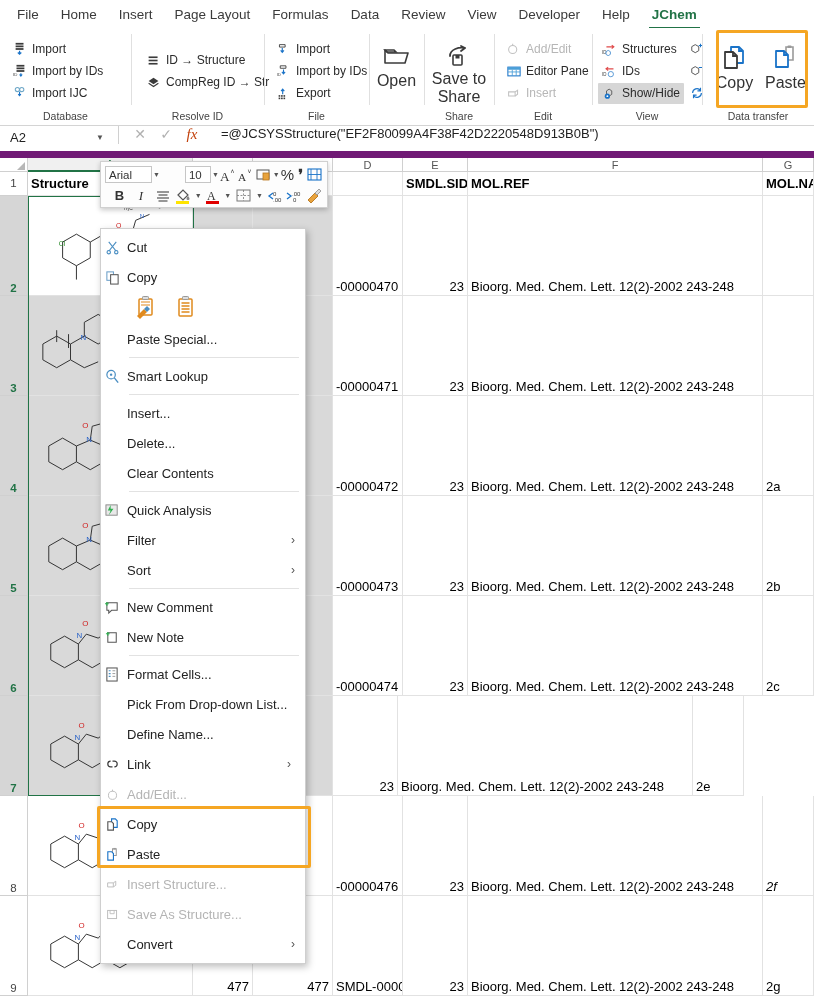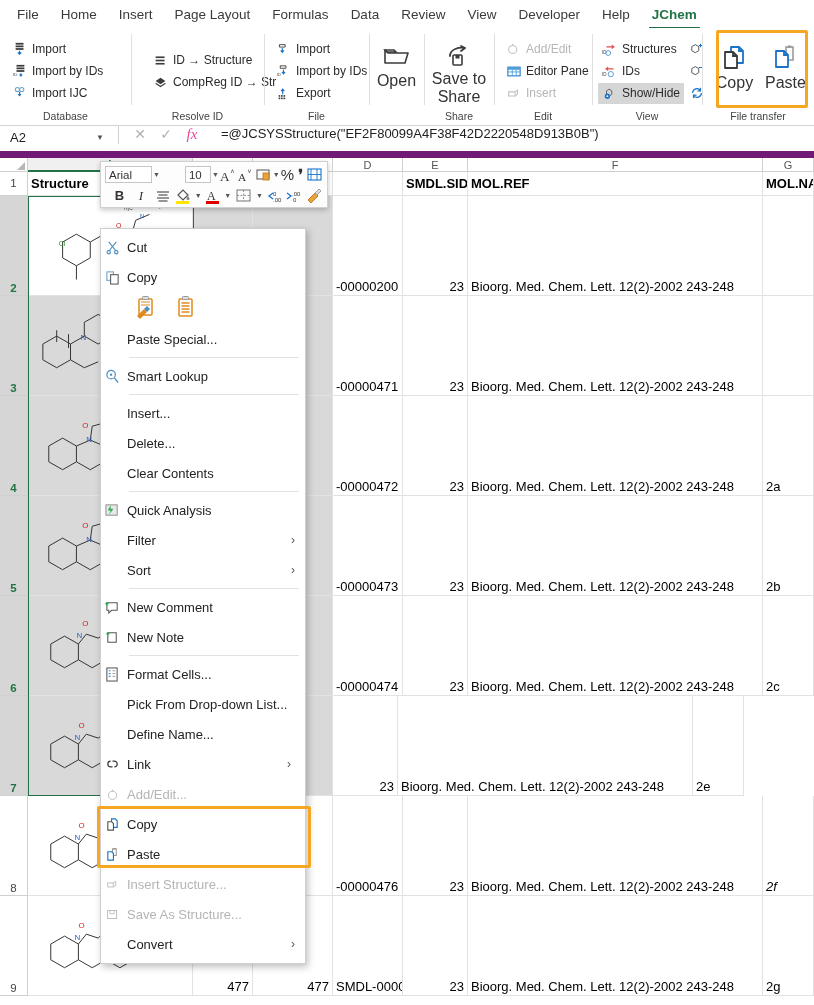--- a/index.html
+++ b/index.html
@@ -105,21 +105,21 @@
   }
   .namebox {
     width: 106px; height: 22px;
     display:flex; align-items:center; justify-content:space-between;
     padding: 0 6px; margin-left:4px;
     font-size: 13px; color:#222;
   }
   .namebox .caret { font-size:8px; color:#555; }
   .fb-sep { width:1px; height:18px; background:#d0d0d0; margin: 0 8px; }
   .fb-btn { width: 26px; text-align:center; color:#b0b0b0; font-size:14px; }
-  .fb-btn.fx { color:#ec4899; font-style:italic; font-family:"Liberation Serif",serif; font-size:15px; }
+  .fb-btn.fx { color:#c2410c; font-style:italic; font-family:"Liberation Serif",serif; font-size:15px; }
   .formula-input {
     flex:1; margin-left:12px; padding-left:4px;
     font-size: 13px; color:#222; white-space:nowrap; overflow:hidden;
   }
 
   
   .grid-wrap { position:relative; width:814px; height: 845px; overflow:hidden; background:#fff; }
 
   .colhdr-row { display:flex; height:14px; background:#fff; }
   .corner-cell {
@@ -269,21 +269,21 @@
               </svg>
           </span>
           <span>Import IJC</span>
         </div>
       </div>
     </div>
     <div class="rgroup-title">Database</div>
   </div>
 
   <div class="rgroup" style="width:133px;">
-    <div class="rgroup-body" style="padding-left:18px;">
+    <div class="rgroup-body" style="padding-left:11px;">
       <div class="vstack">
         <div class="smallitem">
           <span class="ico">
             <svg width="13" height="13" viewBox="0 0 16 16">
                 <rect x="2" y="3" width="11" height="2" fill="#3b3b3b"></rect>
                 <rect x="2" y="7" width="11" height="2" fill="#3b3b3b"></rect>
                 <rect x="2" y="11" width="11" height="2" fill="#3b3b3b"></rect>
               </svg>
           </span>
           <span>ID → Structure</span>
@@ -488,21 +488,21 @@
           <svg width="30" height="28" viewBox="0 0 30 28">
               <path d="M15 3 h7 v13 h-7z" fill="#fff" stroke="#9a9a9a" stroke-width="1.6"></path>
               <rect x="16.5" y="1.5" width="4" height="2.5" rx="0.8" fill="#9a9a9a"></rect>
               <path d="M5 7 h8 l4 4 v12 h-12z" fill="#fff" stroke="#1a73c8" stroke-width="1.8" stroke-linejoin="round"></path>
               <path d="M13 7 v4 h4" fill="none" stroke="#1a73c8" stroke-width="1.8"></path>
             </svg>
         </span>
         <span>Paste</span>
       </div>
     </div>
-    <div class="rgroup-title">File transfer</div>
+    <div class="rgroup-title">Data transfer</div>
   </div>
 
   <div class="hl-box" style="left:716px; top:2px; width:92px; height:78px;"></div>
 </div>
 
 <div class="formula-row">
   <div class="namebox">
     <span>A2</span>
     <span class="caret">▼</span>
   </div>
@@ -559,21 +559,21 @@
         <text x="74" y="42" font-size="7" fill="#2a63c8" font-family="sans-serif">N</text>
         <text x="86" y="30" font-size="7" fill="#d02020" font-family="sans-serif">O</text>
         <text x="110" y="20" font-size="6" fill="#2a63c8" font-family="sans-serif">N</text>
         <text x="122" y="10" font-size="5" fill="#444" font-family="sans-serif">CH₃</text>
         <text x="94" y="12" font-size="5" fill="#444" font-family="sans-serif">H₃C</text>
         <text x="112" y="70" font-size="7" fill="#d02020" font-family="sans-serif">O</text>
       </svg>
     </div>
     <div class="cell selrow" style="width:60px;flex:0 0 60px;"></div>
     <div class="cell selrow" style="width:80px;flex:0 0 80px;"></div>
-    <div class="cell" style="width:70px;flex:0 0 70px;">-00000200</div>
+    <div class="cell" style="width:70px;flex:0 0 70px;">-00000470</div>
     <div class="cell num" style="width:65px;flex:0 0 65px;">23</div>
     <div class="cell" style="width:295px;flex:0 0 295px;">Bioorg. Med. Chem. Lett. 12(2)-2002 243-248</div>
     <div class="cell" style="width:51px;flex:0 0 51px;"></div>
   </div>
 
   <div class="grow" style="height:100px;">
     <div class="rowhdr sel">3</div>
     <div class="cell selrow" style="width:165px;flex:0 0 165px;">
       <svg width="160" height="96" viewBox="0 0 160 96">
         <g stroke="#333" stroke-width="1" fill="none">

